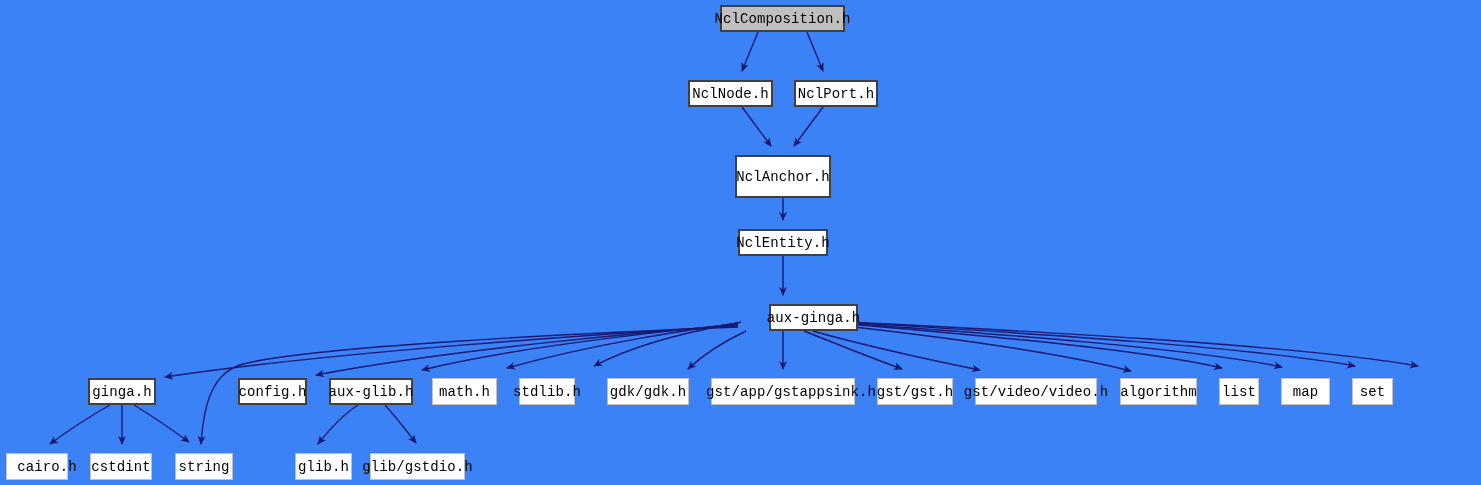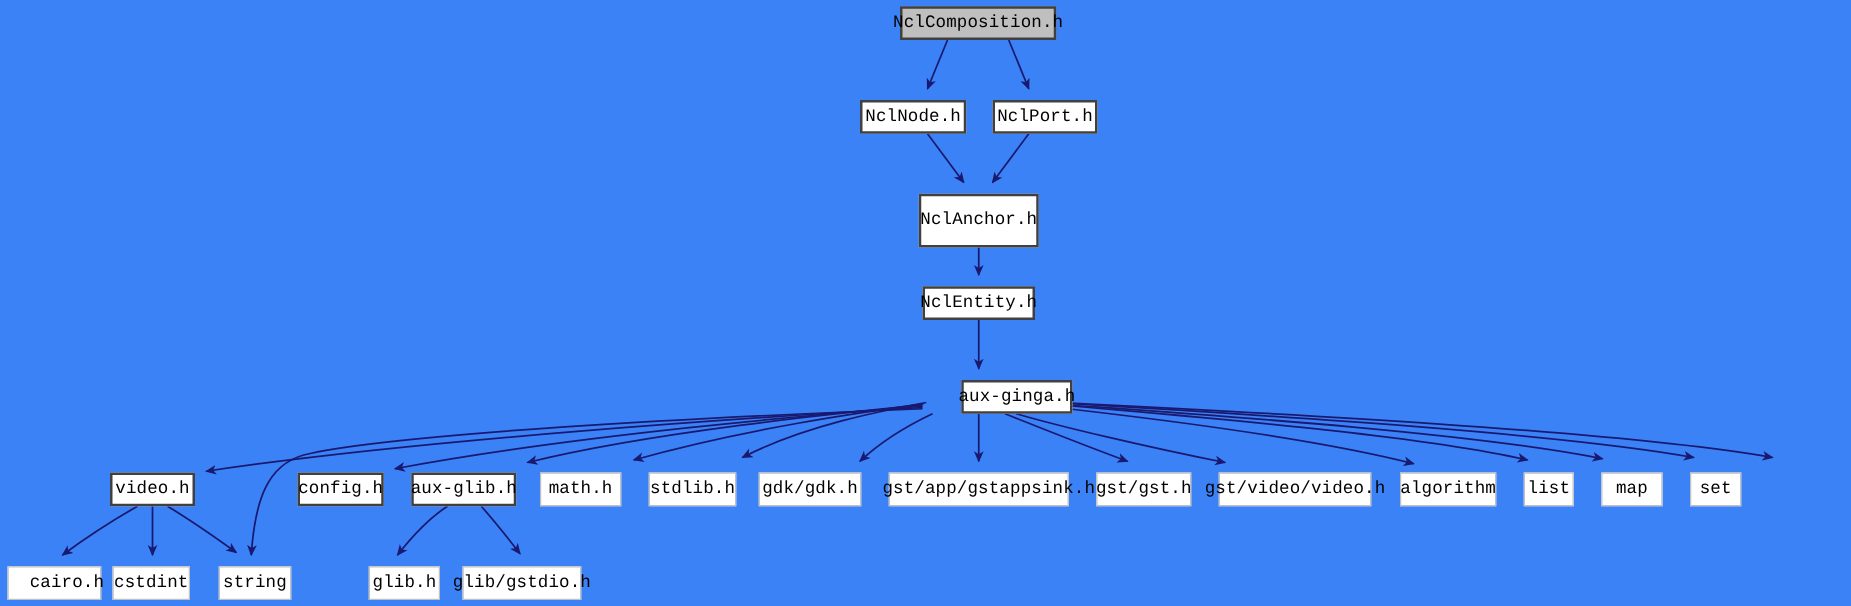--- a/index.html
+++ b/index.html
@@ -105,32 +105,32 @@
       <div class="node linked" style="left: 735px; top: 155px; width: 96px; height: 43px;">
         <span class="node-label">NclAnchor.h</span>
       </div>
       <div class="node linked" style="left: 738px; top: 229px; width: 90px; height: 27px;">
         <span class="node-label">NclEntity.h</span>
       </div>
       <div class="node linked" style="left: 738px; top: 304px; width: 89px; height: 27px; margin-left: 31px;">
         <span class="node-label">aux-ginga.h</span>
       </div>
       <div class="node linked" style="left: 88px; top: 378px; width: 68px; height: 27px;">
-        <span class="node-label">video.h</span>
+        <span class="node-label">ginga.h</span>
       </div>
       <div class="node linked" style="left: 238px; top: 378px; width: 69px; height: 27px;">
         <span class="node-label">config.h</span>
       </div>
       <div class="node linked" style="left: 329px; top: 378px; width: 84px; height: 27px;">
         <span class="node-label">aux-glib.h</span>
       </div>
       <div class="node" style="left: 432px; top: 378px; width: 65px; height: 27px;">
         <span class="node-label">math.h</span>
       </div>
-      <div class="node" style="left: 519px; top: 378px; width: 70px; height: 27px;">
+      <div class="node" style="left: 519px; top: 378px; width: 56px; height: 27px;">
         <span class="node-label">stdlib.h</span>
       </div>
       <div class="node" style="left: 607px; top: 378px; width: 82px; height: 27px;">
         <span class="node-label">gdk/gdk.h</span>
       </div>
       <div class="node" style="left: 711px; top: 378px; width: 144px; height: 27px; padding-left: 16px;">
         <span class="node-label">gst/app/gstappsink.h</span>
       </div>
       <div class="node" style="left: 877px; top: 378px; width: 76px; height: 27px;">
         <span class="node-label">gst/gst.h</span>
@@ -146,21 +146,21 @@
       </div>
       <div class="node" style="left: 1281px; top: 378px; width: 49px; height: 27px;">
         <span class="node-label">map</span>
       </div>
       <div class="node" style="left: 1352px; top: 378px; width: 41px; height: 27px;">
         <span class="node-label">set</span>
       </div>
       <div class="node" style="left: 1485px; top: 378px; width: 60px; height: 27px;">
         <span class="node-label">vector</span>
       </div>
-      <div class="node" style="left: 6px; top: 453px; width: 75px; height: 27px; padding-left: 20px;">
+      <div class="node" style="left: 6px; top: 453px; width: 62px; height: 27px; padding-left: 20px;">
         <span class="node-label">cairo.h</span>
       </div>
       <div class="node" style="left: 90px; top: 453px; width: 62px; height: 27px;">
         <span class="node-label">cstdint</span>
       </div>
       <div class="node" style="left: 175px; top: 453px; width: 58px; height: 27px; justify-content: center;">
         <span class="node-label">string</span>
       </div>
       <div class="node" style="left: 295px; top: 453px; width: 57px; height: 27px;">
         <span class="node-label">glib.h</span>

